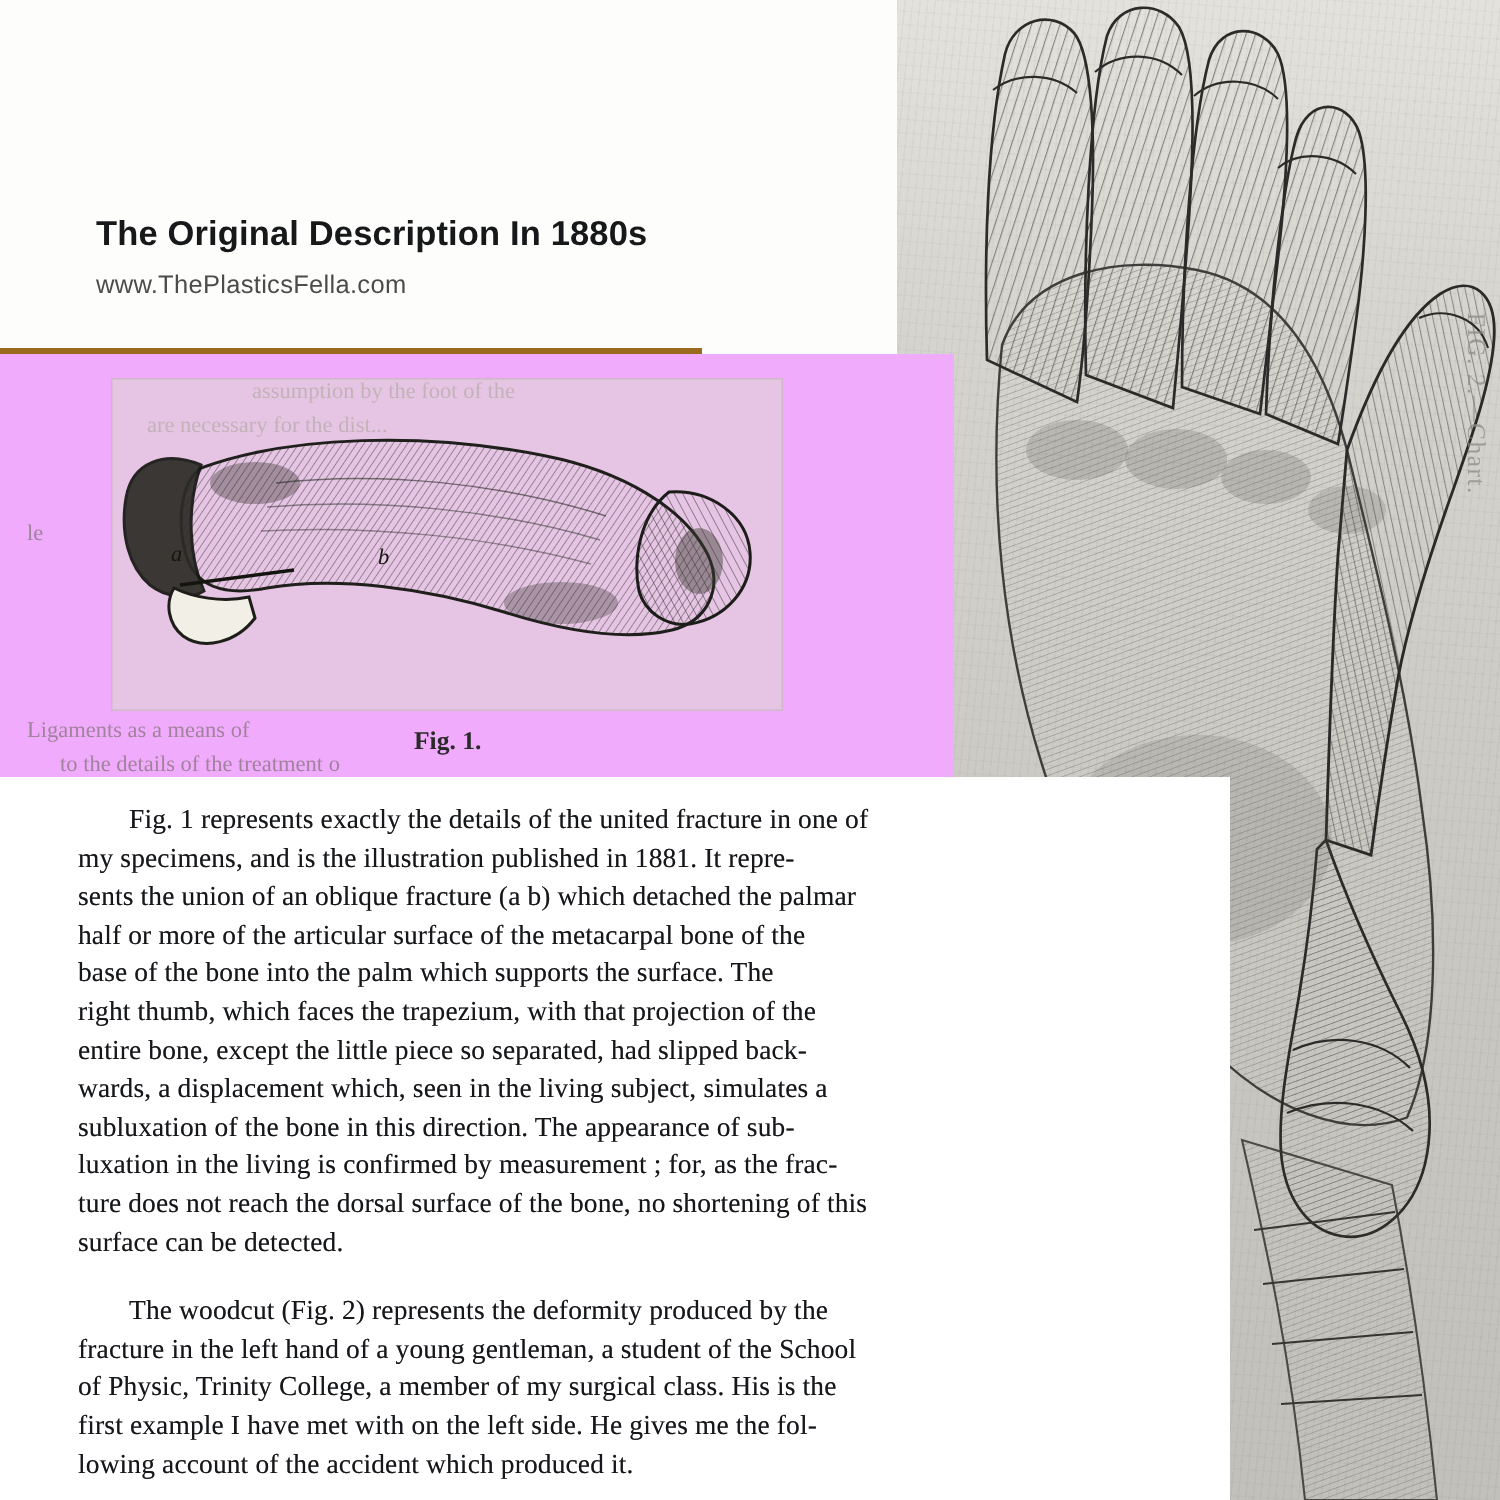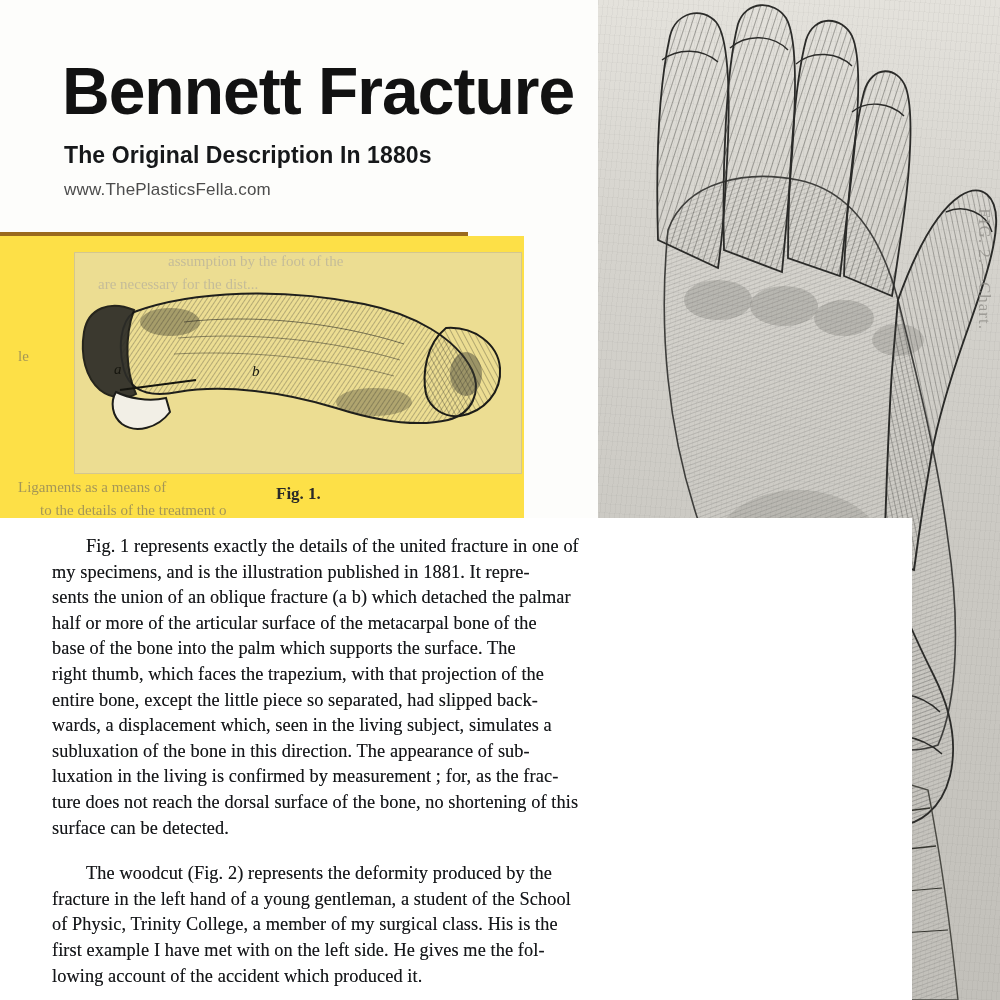--- a/index.html
+++ b/index.html
@@ -58,22 +58,22 @@
     z-index:6;
     text-align:center;
   }
   .rule{
     position:absolute;left:0;top:232px;width:468px;height:4px;background:#9a6a1e;
     z-index:6;
   }
 
   
   .fig1-wrap{
-    position:absolute;left:0px;top:236px;width:524px;height:290px;
-    background:#fde047;
+    position:absolute;left:0px;top:236px;width:636px;height:290px;
+    background:#f0abfc;
     z-index:3;
   }
   .fig1-pagetext{
     position:absolute;inset:0;
     font-family:"Liberation Serif", serif;
     color:#6f6a60;font-size:15px;line-height:1.55;
     padding:14px 18px;opacity:.62;
   }
   .fig1-pagetext .ln{white-space:nowrap;overflow:hidden;}
   .fig1-plate{
@@ -83,21 +83,21 @@
     overflow:hidden;
   }
   .bone-svg{position:absolute;left:0;top:0;}
   .fig1-caption{
     position:absolute;left:276px;top:248px;
     font-family:"Liberation Serif", serif;font-weight:bold;font-size:17px;color:#2a2a28;
   }
 
   
   .body-panel{
-    position:absolute;left:0px;top:518px;width:912px;height:482px;
+    position:absolute;left:0px;top:518px;width:820px;height:482px;
     background:#ffffff;
     z-index:4;
   }
   .body-text{
     position:absolute;left:52px;top:16px;width:752px;
     font-family:"Liberation Serif", serif;
     color:#15171a;
     font-size:18.3px;
     line-height:25.6px;
     letter-spacing:.1px;
@@ -171,21 +171,20 @@
       <ellipse cx="120" cy="300" rx="34" ry="20" fill="#4a4a45" opacity=".20"></ellipse>
       <ellipse cx="186" cy="306" rx="34" ry="20" fill="#4a4a45" opacity=".20"></ellipse>
       <ellipse cx="246" cy="318" rx="30" ry="18" fill="#4a4a45" opacity=".20"></ellipse>
       <ellipse cx="300" cy="340" rx="26" ry="16" fill="#4a4a45" opacity=".18"></ellipse>
       <ellipse cx="200" cy="560" rx="90" ry="70" fill="#55554e" opacity=".16"></ellipse>
     </svg>
 
     <div class="side-caption">FIG. 2.—Chart.</div>
   </div>
 
-  <div class="title">Bennett Fracture</div>
   <div class="subtitle">The Original Description In 1880s</div>
   <div class="url">www.ThePlasticsFella.com</div>
   <div class="rule"></div>
 
   <div class="fig1-wrap">
     <div class="fig1-pagetext">
       <div class="ln" style="margin-left:150px">assumption by the foot of the</div>
       <div class="ln" style="margin-left:80px">are necessary for the dist...</div>
       <div class="ln" style="margin-left:0px;margin-top:48px">le</div>
       <div class="ln" style="margin-top:108px">Ligaments as a means of</div>

